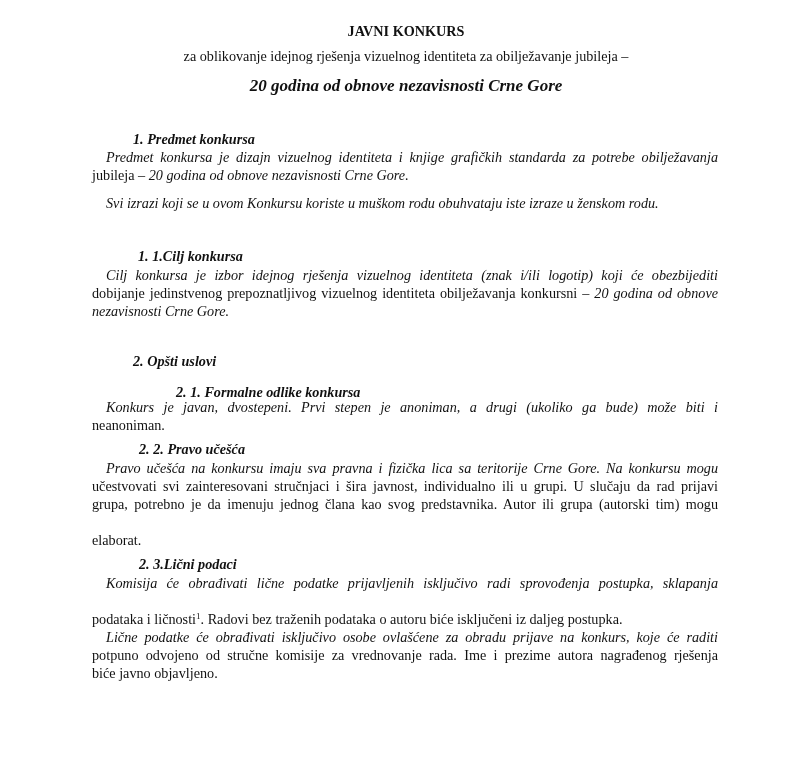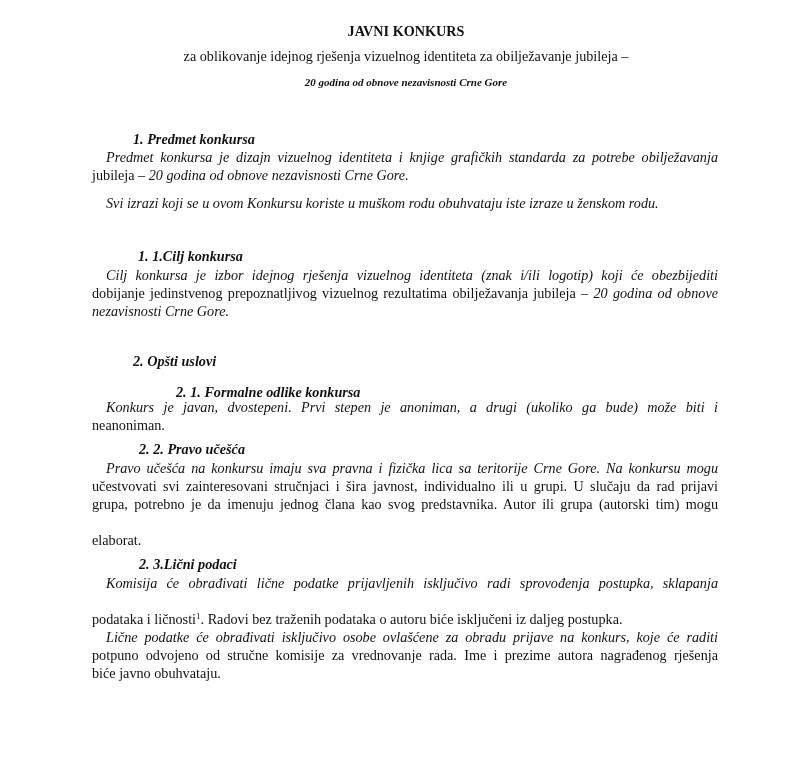--- a/index.html
+++ b/index.html
@@ -36,21 +36,21 @@
       font-size: 14.2px;
     }
     .subtitle {
       top: 48px;
       font-size: 14.2px;
     }
     .subtitle2 {
       top: 76px;
       font-weight: bold;
       font-style: italic;
-      font-size: 11px;
+      font-size: 17px;
     }
     .heading {
       position: absolute;
       font-weight: bold;
       white-space: nowrap;
       font-style: italic;
     }
     .abs-line {
       position: absolute;
       left: 92px;
@@ -75,35 +75,35 @@
   <div class="center subtitle">za oblikovanje idejnog rješenja vizuelnog identiteta za obilježavanje jubileja –</div>
   <div class="center subtitle2">20 godina od obnove nezavisnosti Crne Gore</div>
 
   <div class="heading" style="left:133px; top:131px;">1. Predmet konkursa</div>
   <div class="abs-line just ind" style="top:148px;">Predmet konkursa je dizajn vizuelnog identiteta i knjige grafičkih standarda za potrebe obilježavanja</div>
   <div class="abs-line" style="top:166px;"><span>jubileja – </span><span class="it">20 godina od obnove nezavisnosti Crne Gore.</span></div>
   <div class="abs-line ind" style="top:194px;">Svi izrazi koji se u ovom Konkursu koriste u muškom rodu obuhvataju iste izraze u ženskom rodu.</div>
 
   <div class="heading" style="left:138px; top:248px;">1. 1.Cilj konkursa</div>
   <div class="abs-line just ind" style="top:266px;">Cilj konkursa je izbor idejnog rješenja vizuelnog identiteta (znak i/ili logotip) koji će obezbijediti</div>
-  <div class="abs-line just" style="top:284px;"><span>dobijanje jedinstvenog prepoznatljivog vizuelnog rezultatima obilježavanja jubileja – </span><span class="it">20 godina od obnove</span></div>
+  <div class="abs-line just" style="top:284px;"><span>dobijanje jedinstvenog prepoznatljivog vizuelnog identiteta obilježavanja konkursni – </span><span class="it">20 godina od obnove</span></div>
   <div class="abs-line it" style="top:302px;">nezavisnosti Crne Gore.</div>
 
   <div class="heading" style="left:133px; top:353px;">2. Opšti uslovi</div>
 
   <div class="heading" style="left:139px; top:384px;margin-left:37px;">2. 1. Formalne odlike konkursa</div>
   <div class="abs-line just ind" style="top:398px;">Konkurs je javan, dvostepeni.  Prvi stepen je anoniman, a drugi (ukoliko ga bude) može biti i</div>
   <div class="abs-line" style="top:416px;">neanoniman.</div>
 
   <div class="heading" style="left:139px; top:441px;">2. 2. Pravo učešća</div>
   <div class="abs-line just ind" style="top:459px;">Pravo učešća na konkursu imaju sva pravna i fizička lica sa teritorije Crne Gore. Na konkursu mogu</div>
   <div class="abs-line just" style="top:477px;">učestvovati svi zainteresovani stručnjaci i šira javnost, individualno ili u grupi. U slučaju da rad prijavi</div>
   <div class="abs-line just" style="top:495px;">grupa, potrebno je da imenuju jednog člana kao svog predstavnika. Autor ili grupa (autorski tim) mogu</div>
   <div class="abs-line" style="top:531px;">elaborat.</div>
 
   <div class="heading" style="left:139px; top:556px;">2. 3.Lični podaci</div>
   <div class="abs-line just ind" style="top:574px;">Komisija će obrađivati lične podatke prijavljenih isključivo radi sprovođenja postupka, sklapanja</div>
   <div class="abs-line" style="top:610px;"><span>podataka i ličnosti</span><sup>1</sup><span>. Radovi bez traženih podataka o autoru biće isključeni iz daljeg postupka.</span></div>
   <div class="abs-line just ind" style="top:628px;">Lične podatke će obrađivati isključivo osobe ovlašćene za obradu prijave na konkurs, koje će raditi</div>
   <div class="abs-line just" style="top:646px;">potpuno odvojeno od stručne komisije za vrednovanje rada. Ime i prezime autora nagrađenog rješenja</div>
-  <div class="abs-line" style="top:664px;">biće javno obuhvataju.</div>
+  <div class="abs-line" style="top:664px;">biće javno objavljeno.</div>
 
 </div>
 
 </body></html>

